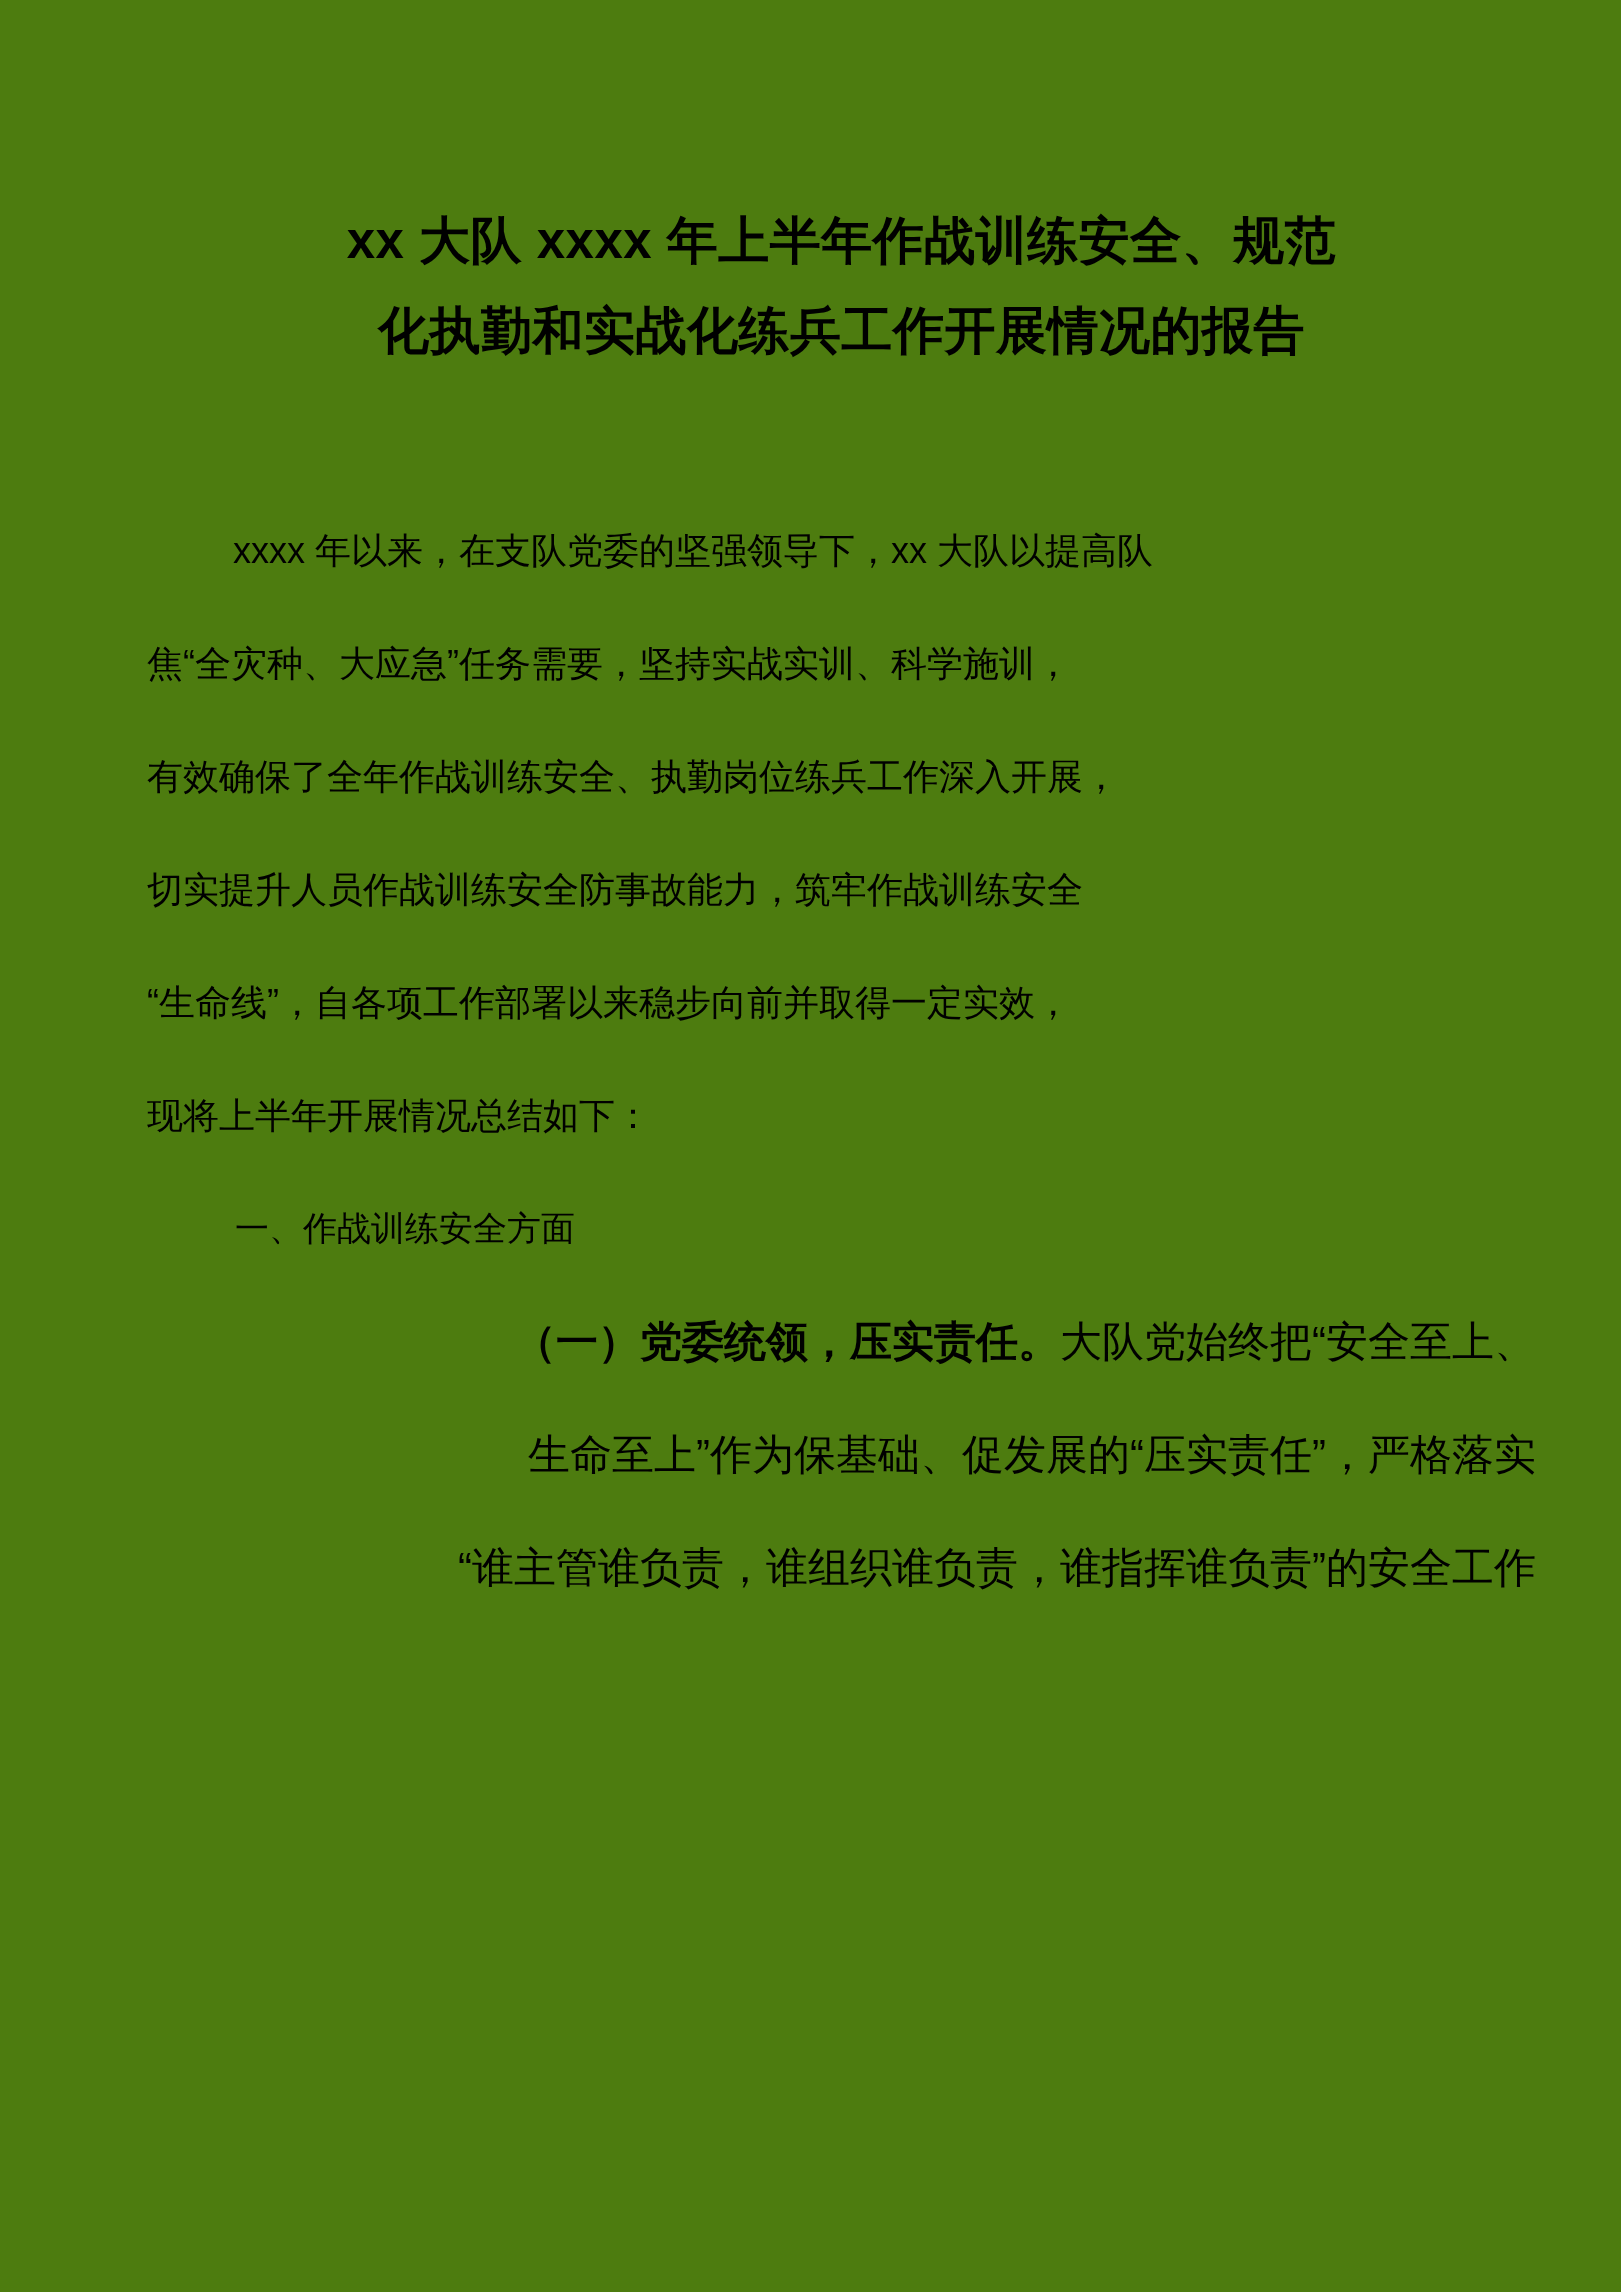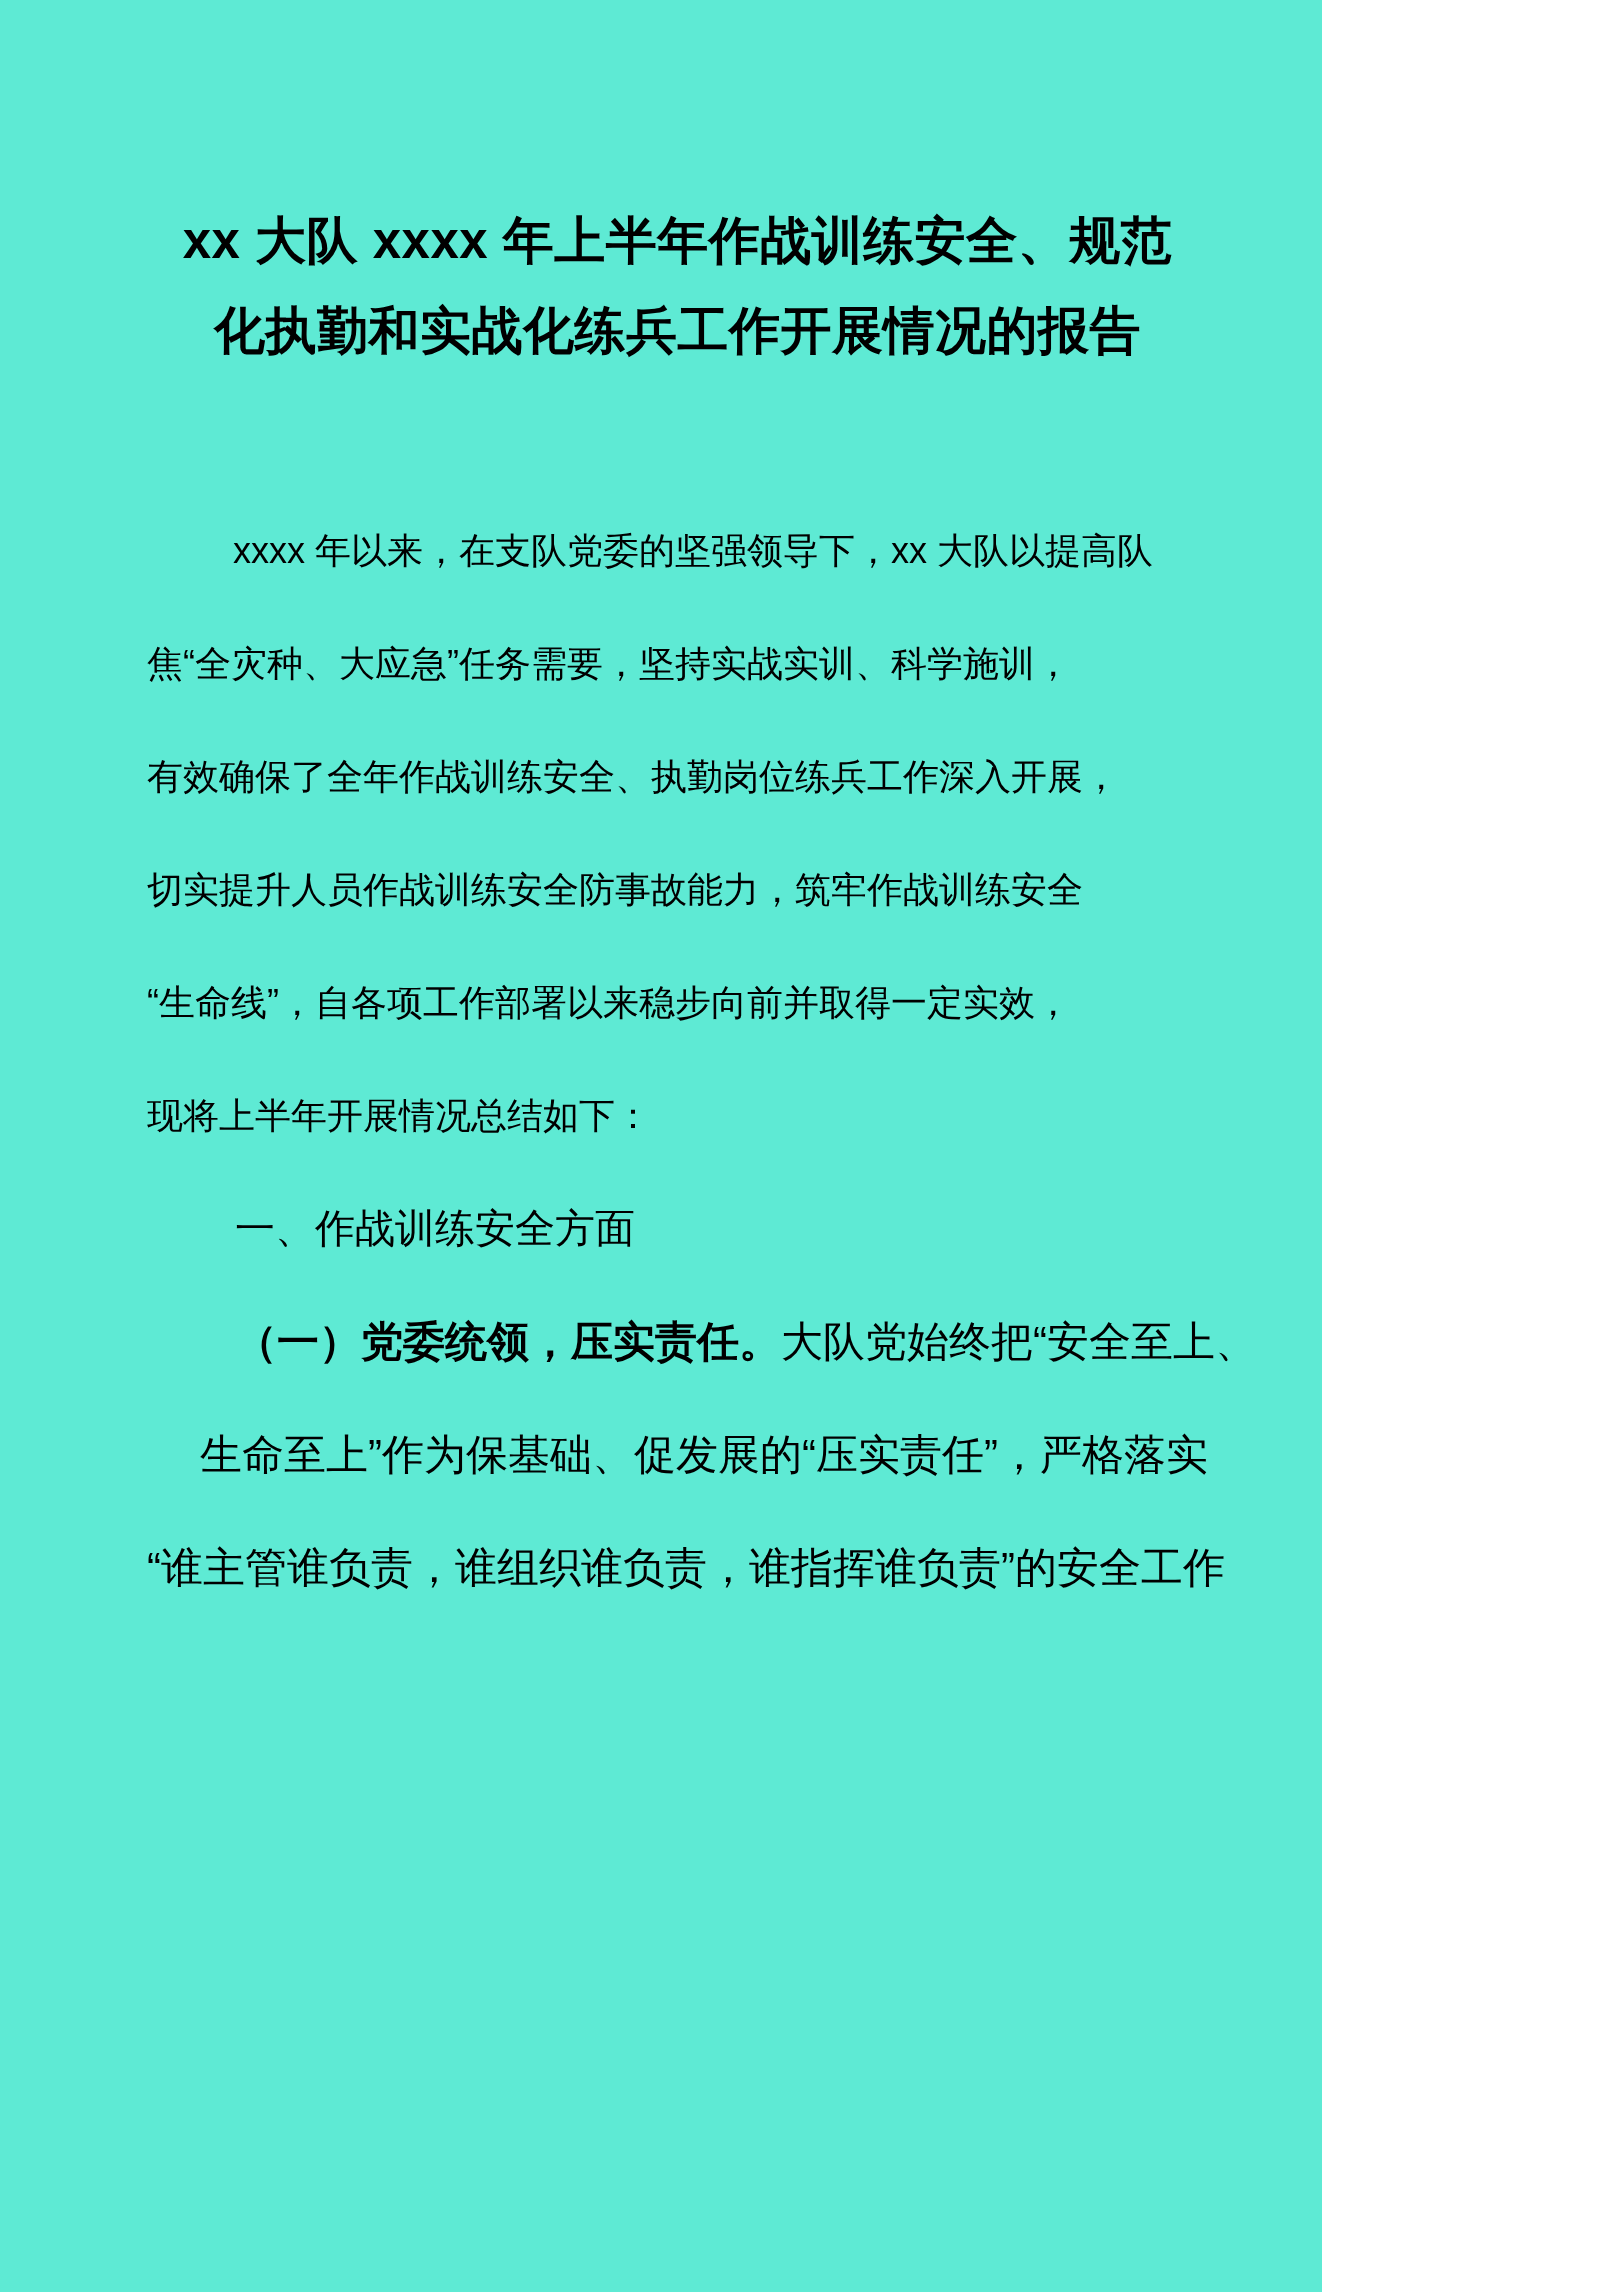--- a/index.html
+++ b/index.html
@@ -9,25 +9,25 @@
   }
   body {
     width: 1621px;
     height: 2293px;
     font-family: "Liberation Sans", "DejaVu Sans", sans-serif;
     color: #000000;
     overflow: hidden;
   }
   .page {
     position: relative;
-    width: 1322px;
+    width: 1621px;
     height: 2293px;
-    background: #5eead4;
+    background: #4d7c0f;
     box-sizing: border-box;
-    padding: 196px 114px 0 147px;
+    padding: 196px 85px 0 147px;
   }
   .doc-title {
     font-size: 51px;
     font-weight: 700;
     line-height: 90px;
     text-align: center;
     letter-spacing: 0.5px;
     margin: 0;
     padding: 0 3.9px;
   }
@@ -55,21 +55,21 @@
     width: 86px;
   }
   .indent-sm {
     display: inline-block;
     width: 88px;
   }
   .bold {
     font-weight: 700;
   }
   .section-heading {
-    font-size: 40px;
+    font-size: 34px;
     line-height: 113px;
     margin: 0;
     white-space: nowrap;
   }
   .sub-heading-par {
     font-size: 42px;
     line-height: 113px;
     margin: 0;
     text-align: right;
   }

